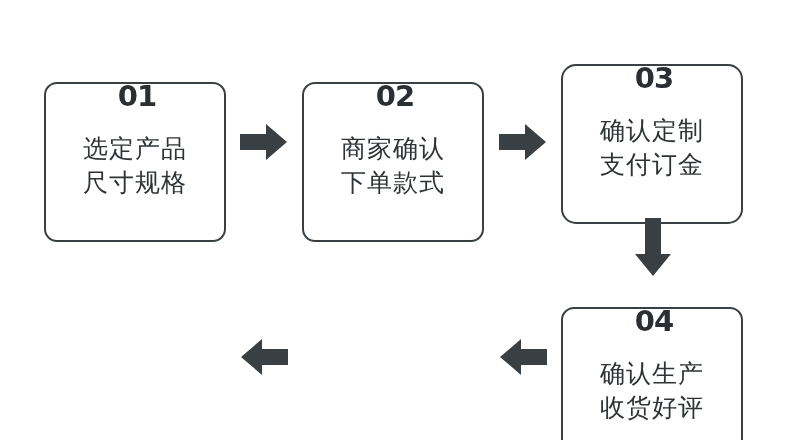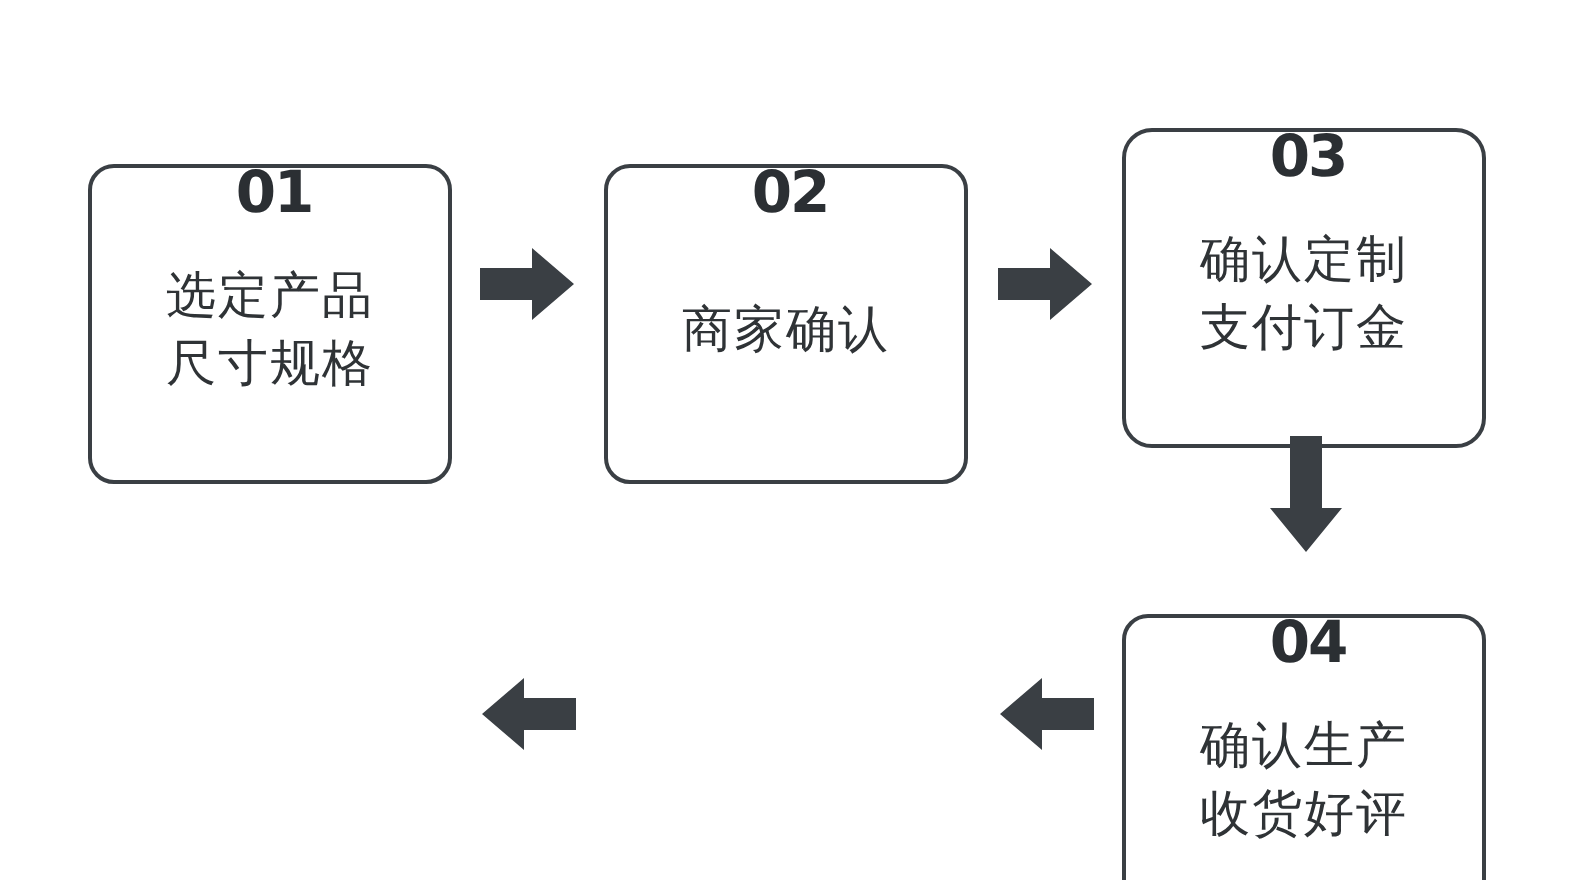--- a/index.html
+++ b/index.html
@@ -117,20 +117,21 @@
       <div class="step-line">尺寸规格</div>
     </div>
   </div>
 
   <div class="step" id="step-02">
     <div class="step-num-wrap">
       <span class="step-num">02</span>
     </div>
     <div class="step-body">
       <div class="step-line">商家确认</div>
+      <div class="step-line">下单款式</div>
     </div>
   </div>
 
   <div class="step" id="step-03">
     <div class="step-num-wrap">
       <span class="step-num">03</span>
     </div>
     <div class="step-body">
       <div class="step-line">确认定制</div>
       <div class="step-line">支付订金</div>

